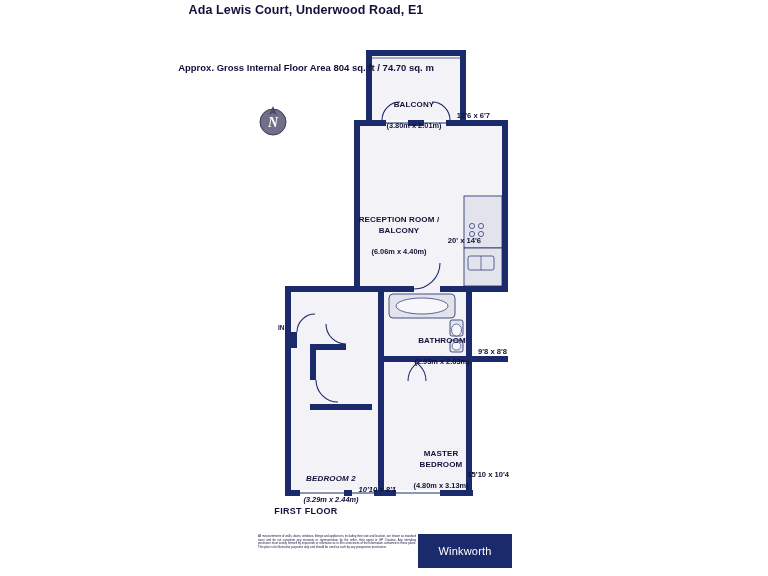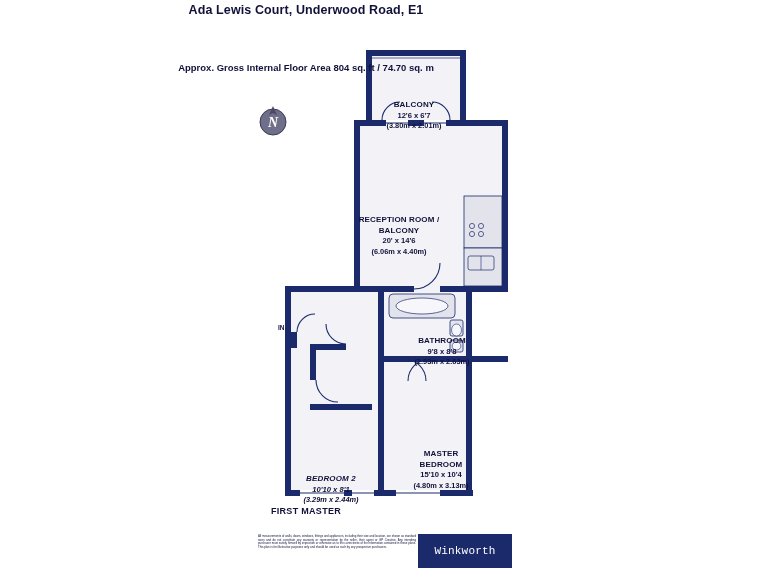--- a/index.html
+++ b/index.html
@@ -55,20 +55,21 @@
     margin-top: 40px;
   }
   .room .nm {
     font-weight: bold;
     font-size: 8px;
     letter-spacing: 0.15px;
   }
   .room .dim {
     font-weight: bold;
     font-size: 7.6px;
+    text-align: right;
   }
   .room .met {
     font-weight: bold;
     font-size: 7.4px;
   }
 
   #room-balcony { left: 338px; top: 60px; width: 152px; }
   #room-reception { left: 317px; top: 175px; width: 164px; }
   #room-bathroom { left: 377px; top: 296px; width: 130px; }
   #room-master { left: 373px; top: 409px; width: 136px; }
@@ -112,21 +113,21 @@
   }
   #brand {
     flex: 1;
     background: #1b2a6b;
     color: #ffffff;
     display: flex;
     align-items: center;
     justify-content: center;
     font-size: 11px;
     letter-spacing: 0.2px;
-    font-family: Liberation Mono, monospace;
+    font-family: Liberation Sans, sans-serif;
   }
 </style>
 </head>
 <body>
 
 <svg id="plan" width="768" height="576" viewBox="0 0 768 576">
 
   <g>
 
     <rect x="370" y="52" width="92" height="74" fill="#f2f2f7"></rect>
@@ -266,21 +267,21 @@
 </div>
 
 <div class="room" id="room-bedroom2">
   <div class="nm">BEDROOM 2</div>
   <div class="dim">10'10 x 8'1</div>
   <div class="met">(3.29m x 2.44m)</div>
 </div>
 
 <div id="entrance-label">IN</div>
 
-<div class="title" id="floor-label">FIRST MASTER</div>
+<div class="title" id="floor-label">FIRST FLOOR</div>
 
 <svg id="compass" viewBox="0 0 34 34">
   <circle cx="17" cy="17" r="13" fill="#6f6f8a" stroke="#3a3a55" stroke-width="1"></circle>
   <path d="M17,1 L21,10 L17,8 L13,10 Z" fill="#4a4a66"></path>
   <text x="17" y="22" text-anchor="middle" font-family="Liberation Serif, serif" font-size="14" font-style="italic" font-weight="bold" fill="#ffffff">N</text>
 </svg>
 
 <div id="footer">
   <div id="disclaimer">All measurements of walls, doors, windows, fittings and appliances, including their size and location, are shown as standard sizes and do not constitute any warranty or representation by the seller, their agent or GP Creative. Any intending purchaser must satisfy himself by inspection or otherwise as to the correctness of the information contained in these plans. This plan is for illustrative purposes only and should be used as such by any prospective purchasers.</div>
   <div id="brand">Winkworth</div>

